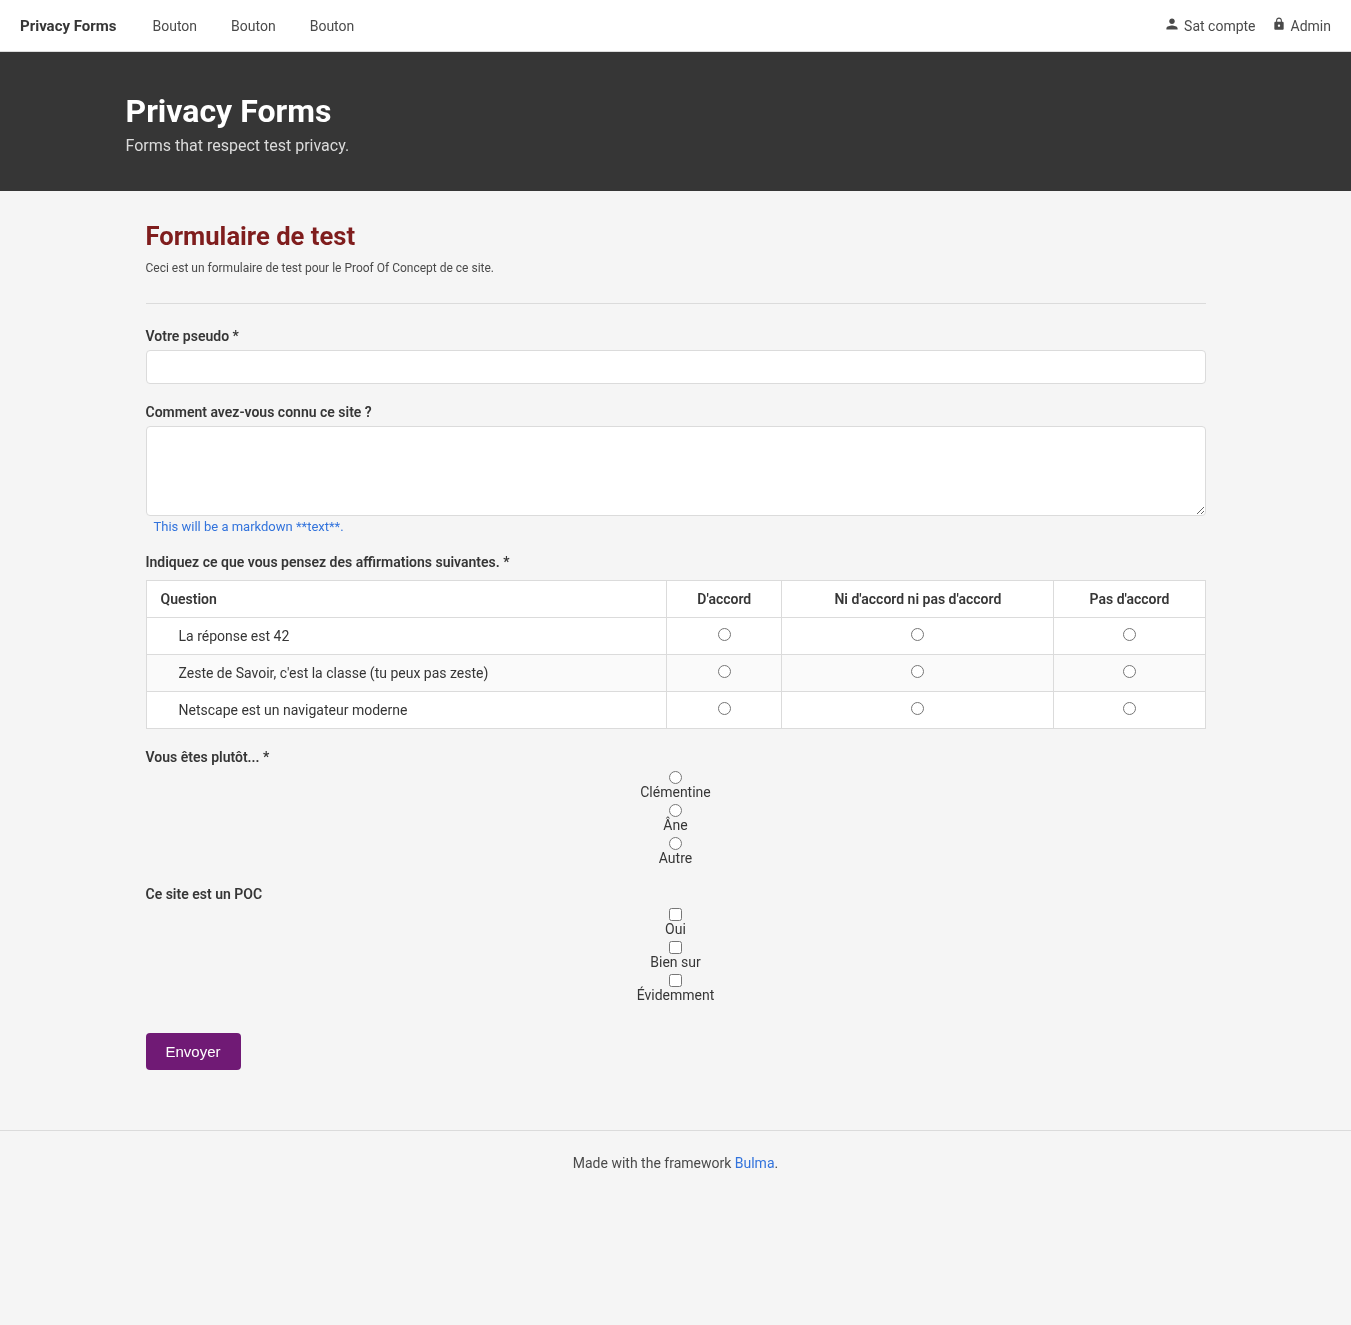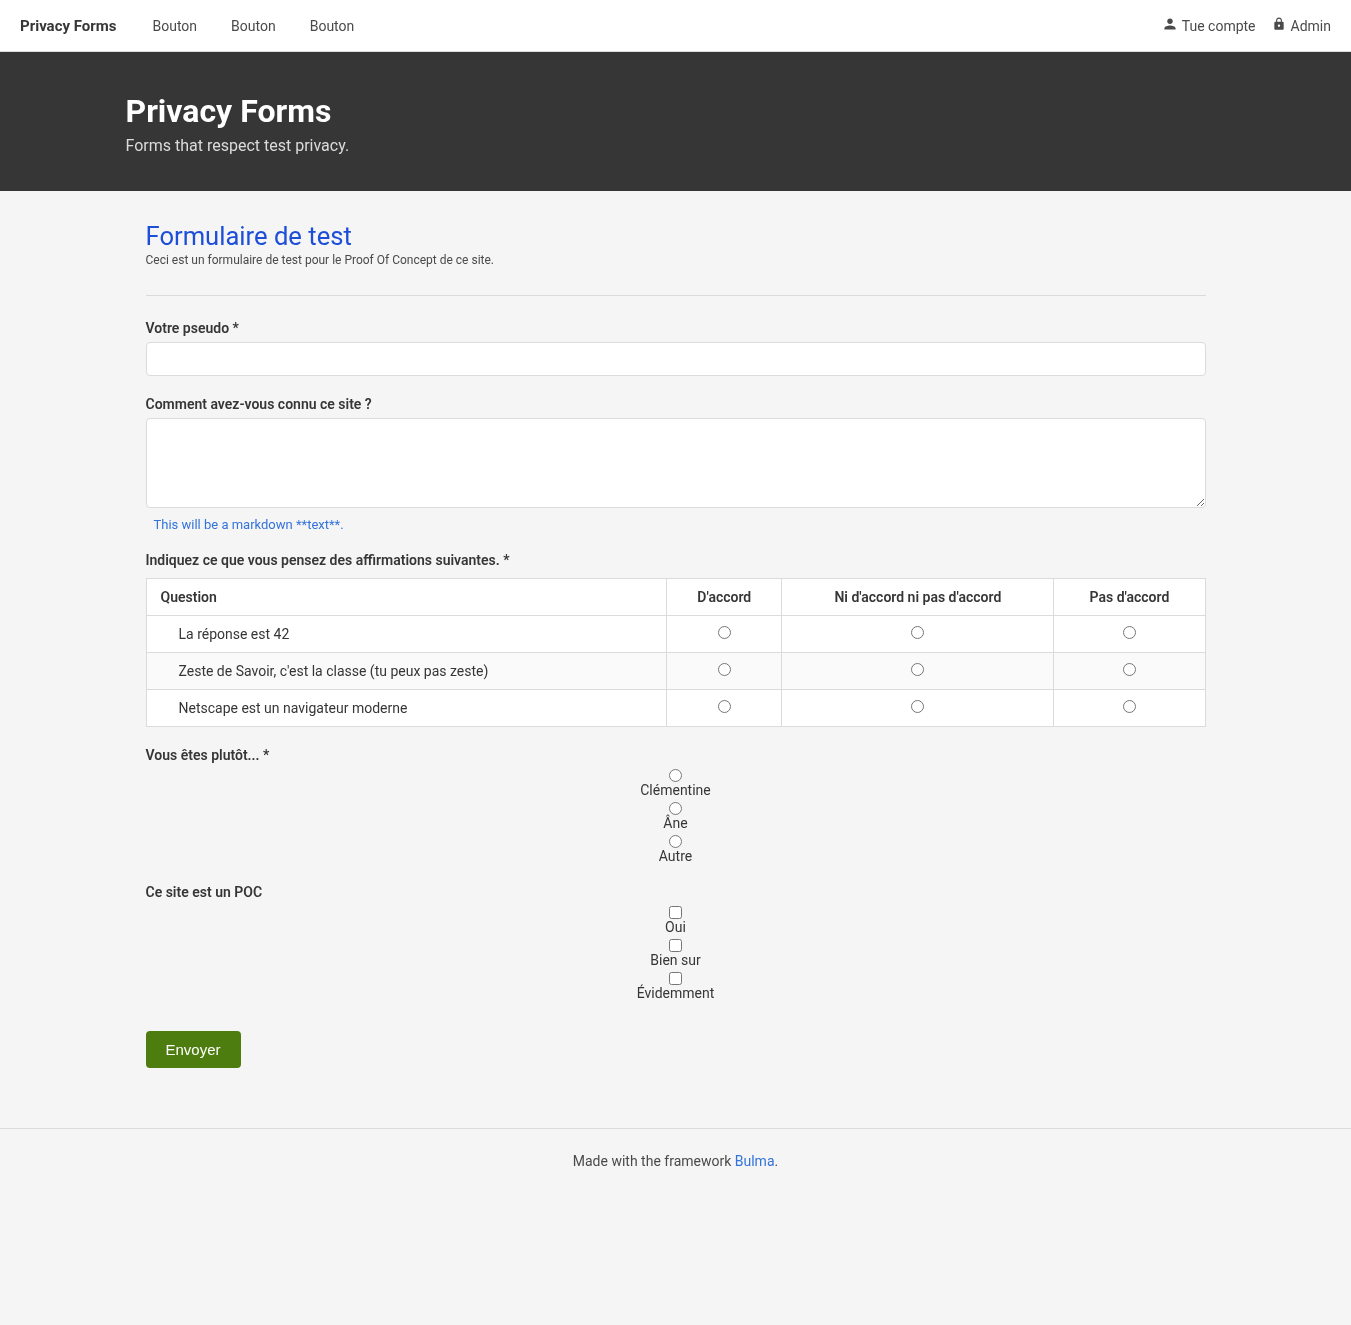--- a/index.html
+++ b/index.html
@@ -67,23 +67,23 @@
     
     .main-content {
       max-width: 1100px;
       margin: 0 auto;
       padding: 30px 20px 60px;
       background: #f5f5f5;
     }
 
     .form-title {
       font-size: 1.6rem;
-      font-weight: 400;
-      color: #1d4ed8;
-      margin-bottom: 2px;
+      font-weight: 700;
+      color: #7f1d1d;
+      margin-bottom: 10px;
     }
     .form-description {
       font-size: 12px;
       color: #4a4a4a;
       margin-bottom: 28px;
     }
 
     hr.divider {
       border: none;
       border-top: 1px solid #dbdbdb;
@@ -119,21 +119,20 @@
       background: #fff;
       color: #363636;
       resize: vertical;
       height: 90px;
       outline: none;
     }
 
     .help-text {
       font-size: 13px;
       color: #3273dc;
-      margin-top: 6px;
       padding-left: 8px;
     }
 
     
     .matrix-label {
       font-size: 14px;
       font-weight: 600;
       color: #363636;
       margin-bottom: 10px;
       display: block;
@@ -176,21 +175,21 @@
       color: #363636;
       flex-direction: column;
     }
     .radio-option input, .checkbox-option input {
       margin: 0;
       cursor: pointer;
     }
 
     
     .btn-primary {
-      background: #4d7c0f;
+      background: #701a75;
       color: #fff;
       border: none;
       border-radius: 4px;
       padding: 10px 20px;
       font-size: 15px;
       font-weight: 500;
       cursor: pointer;
       margin-top: 10px;
     }
 
@@ -223,21 +222,21 @@
     <a class="navbar-item">Bouton</a>
     <a class="navbar-item">Bouton</a>
   </div>
   <div class="navbar-end">
     <div class="navbar-end-item">
       <span>
         <svg viewBox="0 0 24 24" xmlns="http://www.w3.org/2000/svg">
             <path d="M12 12c2.7 0 4.8-2.1 4.8-4.8S14.7 2.4 12 2.4 7.2 4.5 7.2 7.2 9.3 12 12 12zm0 2.4c-3.2 0-9.6 1.6-9.6 4.8v2.4h19.2v-2.4c0-3.2-6.4-4.8-9.6-4.8z"></path>
           </svg>
       </span>
-      <span>Tue compte</span>
+      <span>Sat compte</span>
     </div>
     <div class="navbar-end-item">
       <span>
         <svg viewBox="0 0 24 24" xmlns="http://www.w3.org/2000/svg">
             <path d="M18 8h-1V6c0-2.8-2.2-5-5-5S7 3.2 7 6v2H6c-1.1 0-2 .9-2 2v10c0 1.1.9 2 2 2h12c1.1 0 2-.9 2-2V10c0-1.1-.9-2-2-2zm-6 9c-1.1 0-2-.9-2-2s.9-2 2-2 2 .9 2 2-.9 2-2 2zm3.1-9H8.9V6c0-1.7 1.4-3.1 3.1-3.1 1.7 0 3.1 1.4 3.1 3.1v2z"></path>
           </svg>
       </span>
       <span>Admin</span>
     </div>
   </div>

